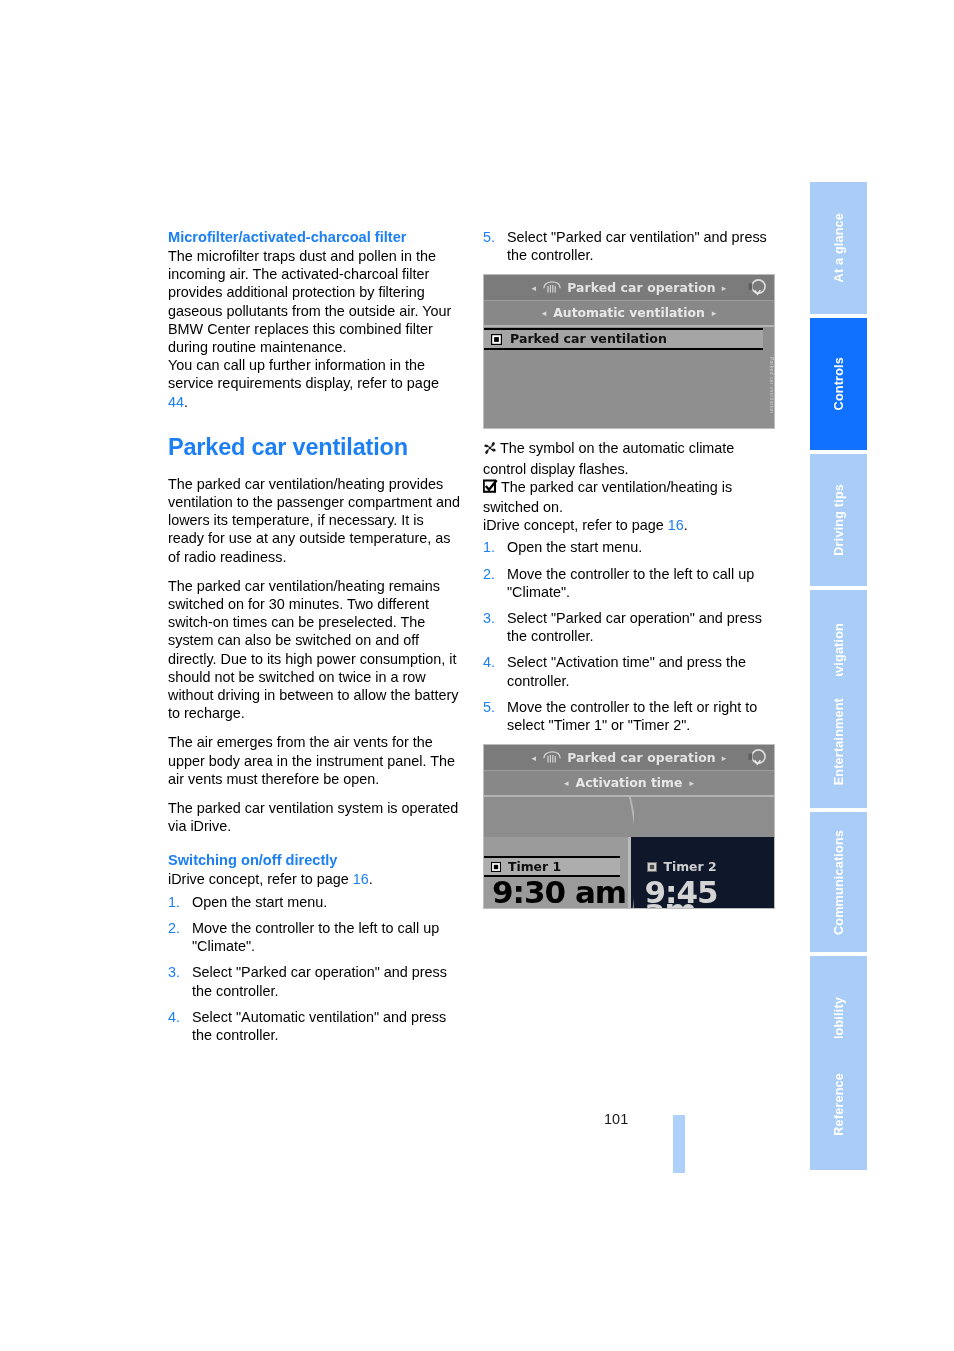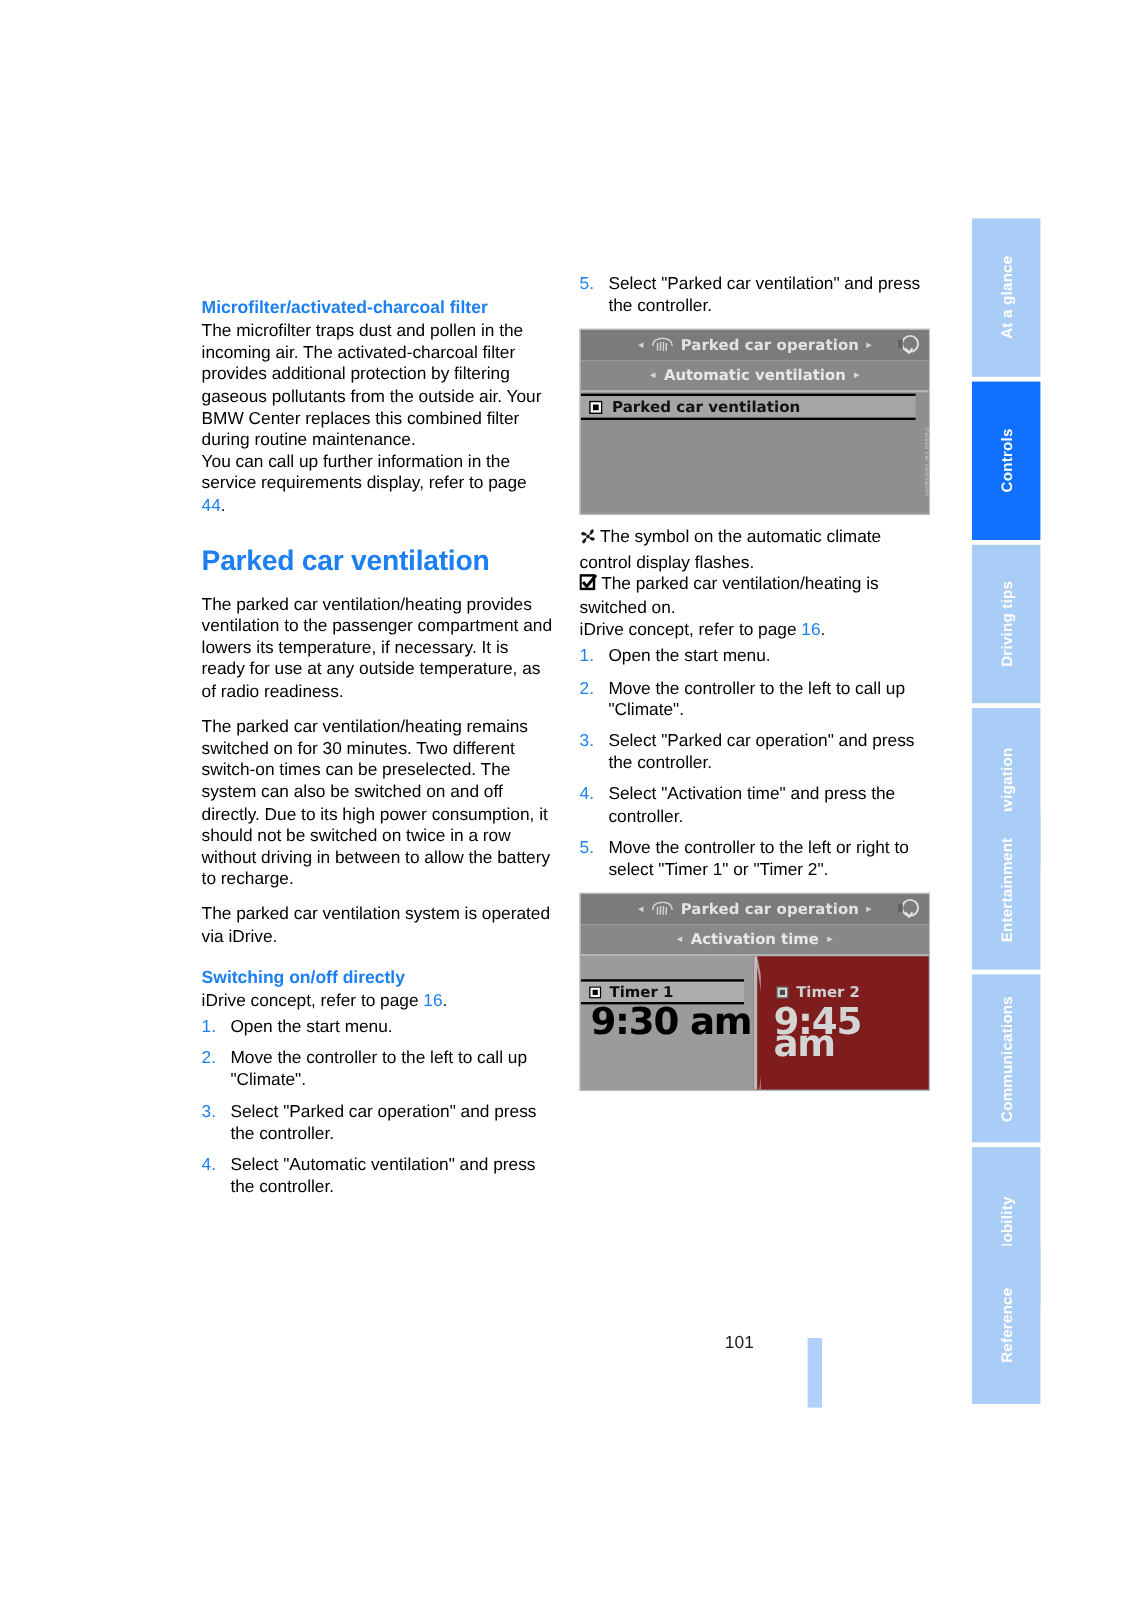--- a/index.html
+++ b/index.html
@@ -24,21 +24,21 @@
   }
 
   
   .col {
     position: absolute;
     top: 228px;
     width: 292px;
     font-size: 14.4px;
     line-height: 18.2px;
   }
-  #col-left  { left: 168px; margin-top: 20px; }
+  #col-left  { left: 168px; }
   #col-right { left: 483px; }
 
   
   h1.chapter {
     color: #1c7ff2;
     font-size: 23.5px;
     font-weight: bold;
     line-height: 28px;
     margin: 22px 0 14px 0;
     letter-spacing: -0.2px;
@@ -223,23 +223,24 @@
   .timer-area {
     position: relative;
     display: flex;
     height: 112px;
     background: #8d8d8d;
   }
   .timer-cell {
     position: relative;
     flex: 1;
     box-sizing: border-box;
+    margin-top: 40px;
   }
   .timer-cell.sel   { background: #9b9b9b; }
-  .timer-cell.unsel { background: #7f1d1d; border-left: 3px solid #b9b9b9; }
+  .timer-cell.unsel { background: #0f172a; border-left: 3px solid #b9b9b9; }
 
   .timer-label {
     display: flex;
     align-items: center;
     height: 21px;
     margin-top: 19px;
     font-size: 12.4px;
     font-weight: bold;
     box-sizing: border-box;
   }
@@ -353,20 +354,21 @@
 
     <p class="body">
       <span>You can call up further information in the service requirements display, refer to page </span><a class="pageref" href="#">44</a><span>.</span>
     </p>
 
     <h1 class="chapter">Parked car ventilation</h1>
 
 
     <p class="body">The parked car ventilation/heating provides ventilation to the passenger compartment and lowers its temperature, if necessary. It is ready for use at any outside temperature, as of radio readiness.</p>
     <p class="body">The parked car ventilation/heating remains switched on for 30 minutes. Two different switch-on times can be preselected. The system can also be switched on and off directly. Due to its high power consumption, it should not be switched on twice in a row without driving in between to allow the battery to recharge.</p>
+    <p class="body">The air emerges from the air vents for the upper body area in the instrument panel. The air vents must therefore be open.</p>
     <p class="body">The parked car ventilation system is operated via iDrive.</p>
 
     <h2 class="sub">Switching on/off directly</h2>
 
     <p class="body tight">
       <span>iDrive concept, refer to page </span><a class="pageref" href="#">16</a><span>.</span>
     </p>
 
     <ol class="steps">
       <li>

